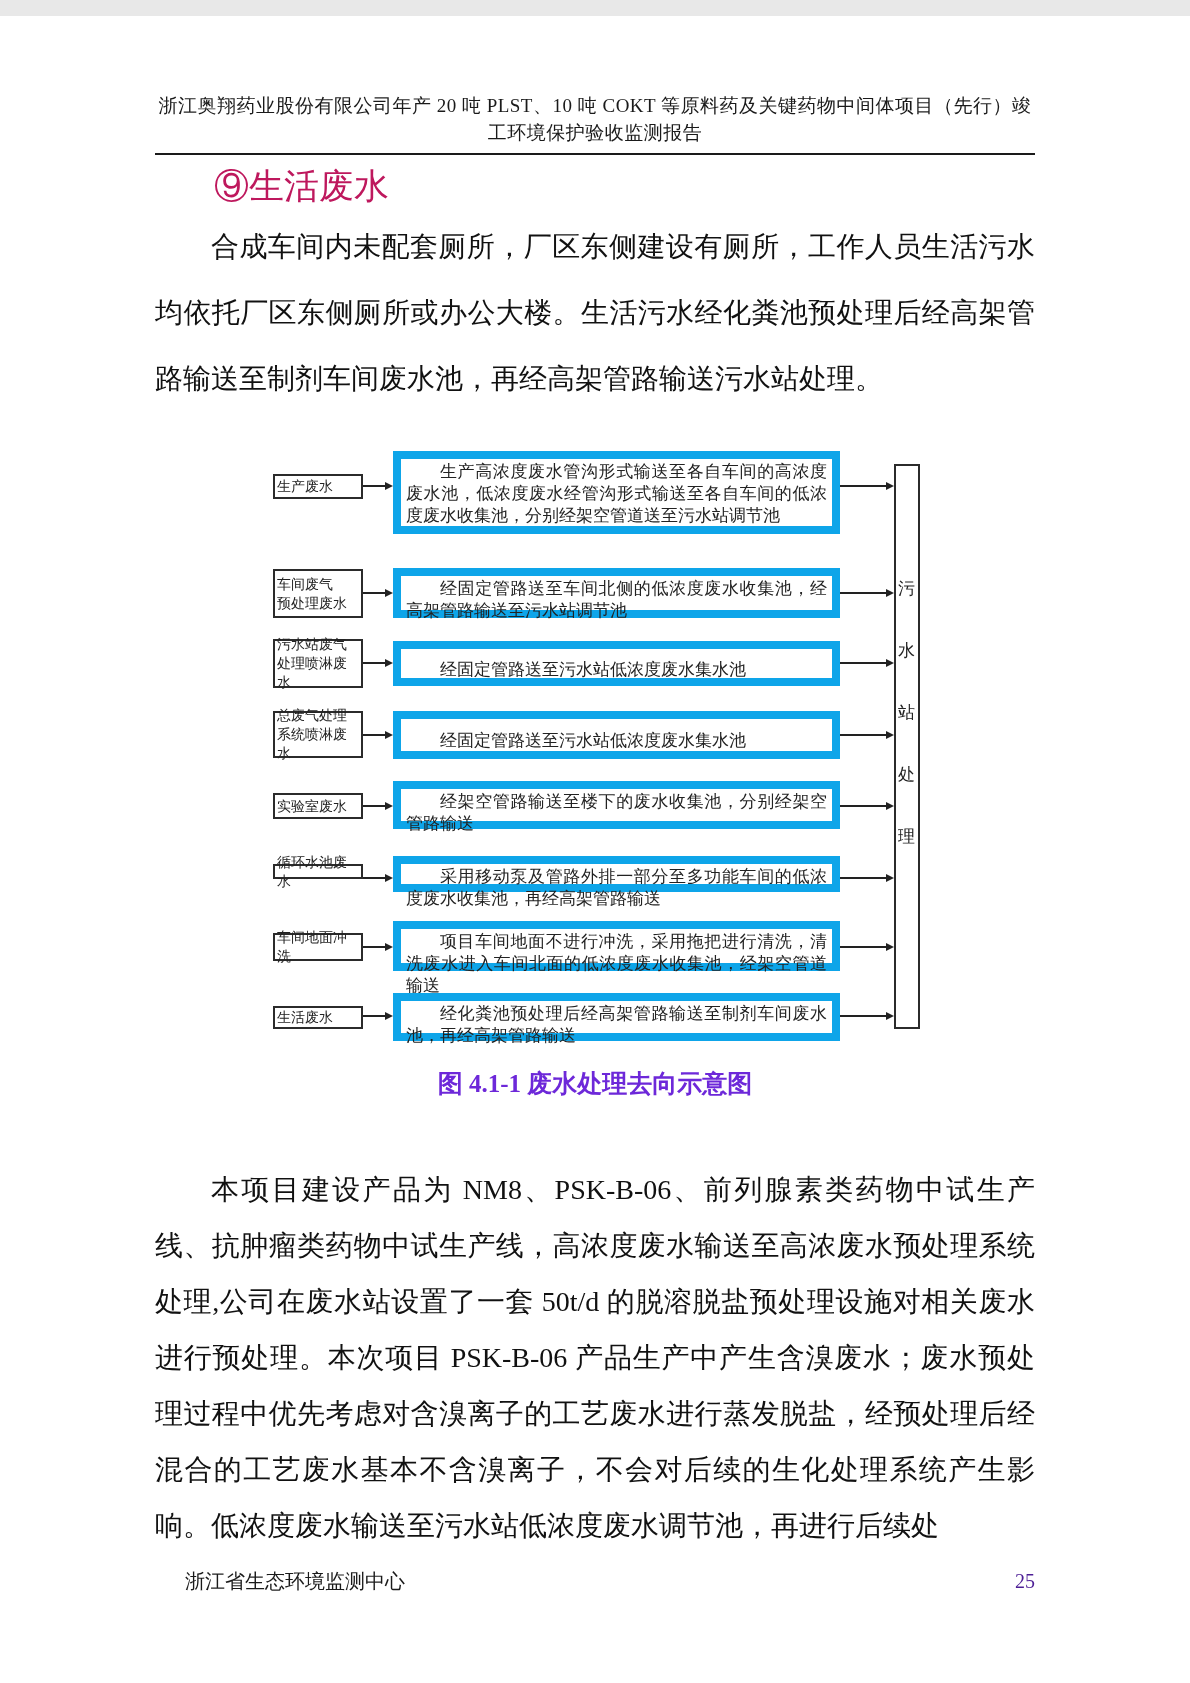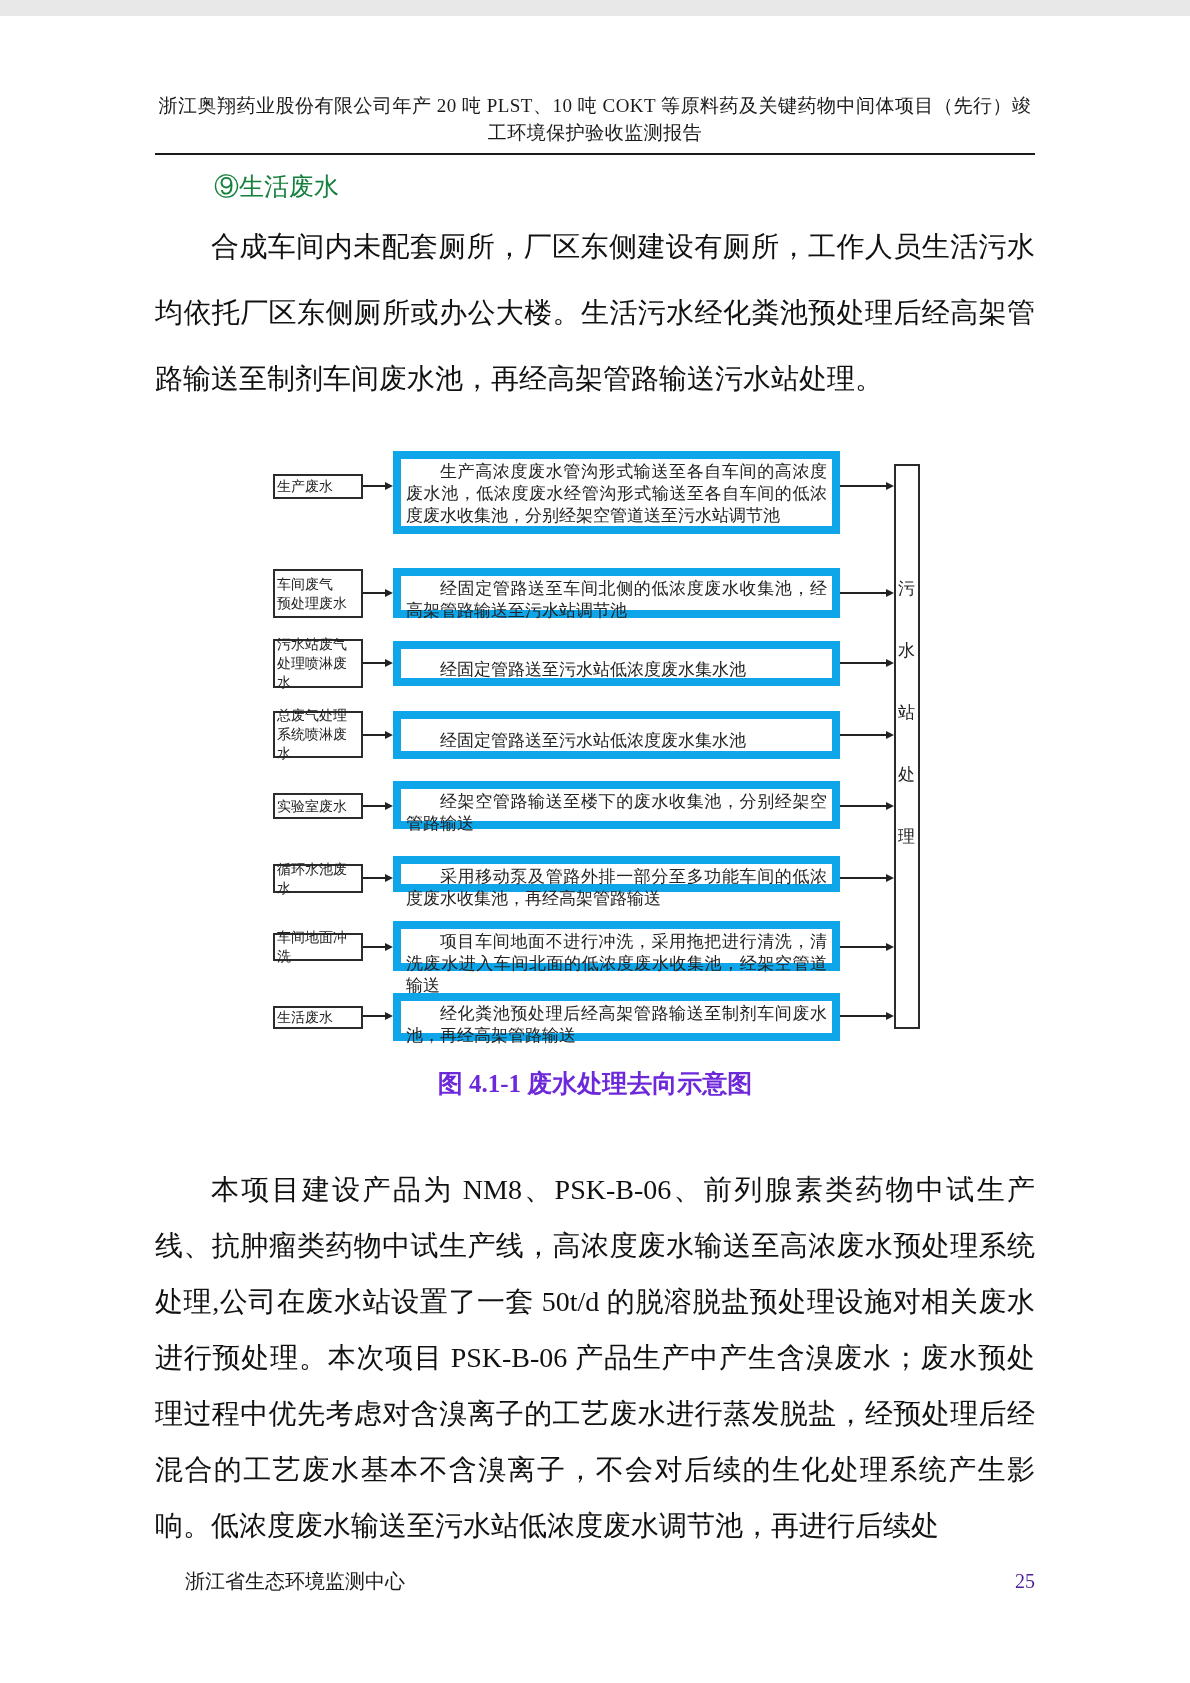--- a/index.html
+++ b/index.html
@@ -18,21 +18,21 @@
     font-size:19px;line-height:27px;text-align:center;
     color:#1a1a1a;letter-spacing:0.5px;
   }
   .header-rule{
     position:absolute;left:155px;top:137px;width:880px;height:2px;
     background:#1a1a1a;
   }
   
   .sec9{
     position:absolute;left:214px;top:152px;
-    font-size:25px;line-height:38px;color:#15803d;
+    font-size:35px;line-height:38px;color:#be185d;
   }
   .para1{
     position:absolute;left:155px;top:198px;width:880px;
     font-size:28px;line-height:66px;
     text-align:justify;text-indent:2em;color:#111;
   }
   .fig-caption{
     position:absolute;left:155px;top:1051px;width:880px;
     font-size:25px;line-height:34px;font-weight:bold;text-align:center;color:#6d28d9;
   }
@@ -82,21 +82,21 @@
     border-left:8px solid #222;border-top:4px solid transparent;border-bottom:4px solid transparent;
   }
   .a1{left:363px;width:22px;}
   .a2{left:840px;width:46px;}
   
   .r1-lb{top:458px;height:25px}.r1-mb{top:435px;height:83px}.r1-a{top:469px}
   .r2-lb{top:553px;height:49px}.r2-mb{top:552px;height:50px}.r2-a{top:576px}
   .r3-lb{top:623px;height:49px}.r3-mb{top:625px;height:45px;padding-top:10px}.r3-a{top:646px}
   .r4-lb{top:695px;height:47px}.r4-mb{top:695px;height:48px;padding-top:11px}.r4-a{top:718px}
   .r5-lb{top:777px;height:26px}.r5-mb{top:765px;height:48px}.r5-a{top:789px}
-  .r6-lb{top:848px;height:29px}.r6-mb{top:840px;height:36px}.r6-a{top:861px}
+  .r6-lb{top:848px;height:15px}.r6-mb{top:840px;height:36px}.r6-a{top:861px}
   .r7-lb{top:917px;height:28px}.r7-mb{top:905px;height:50px}.r7-a{top:930px}
   .r8-lb{top:990px;height:23px}.r8-mb{top:977px;height:48px}.r8-a{top:999px}
 </style>
 </head>
 <body>
 
 <div class="page">
 
   <div class="header-title">浙江奥翔药业股份有限公司年产 20 吨 PLST、10 吨 COKT 等原料药及关键药物中间体项目（先行）竣工环境保护验收监测报告</div>
   <div class="header-rule"></div>

